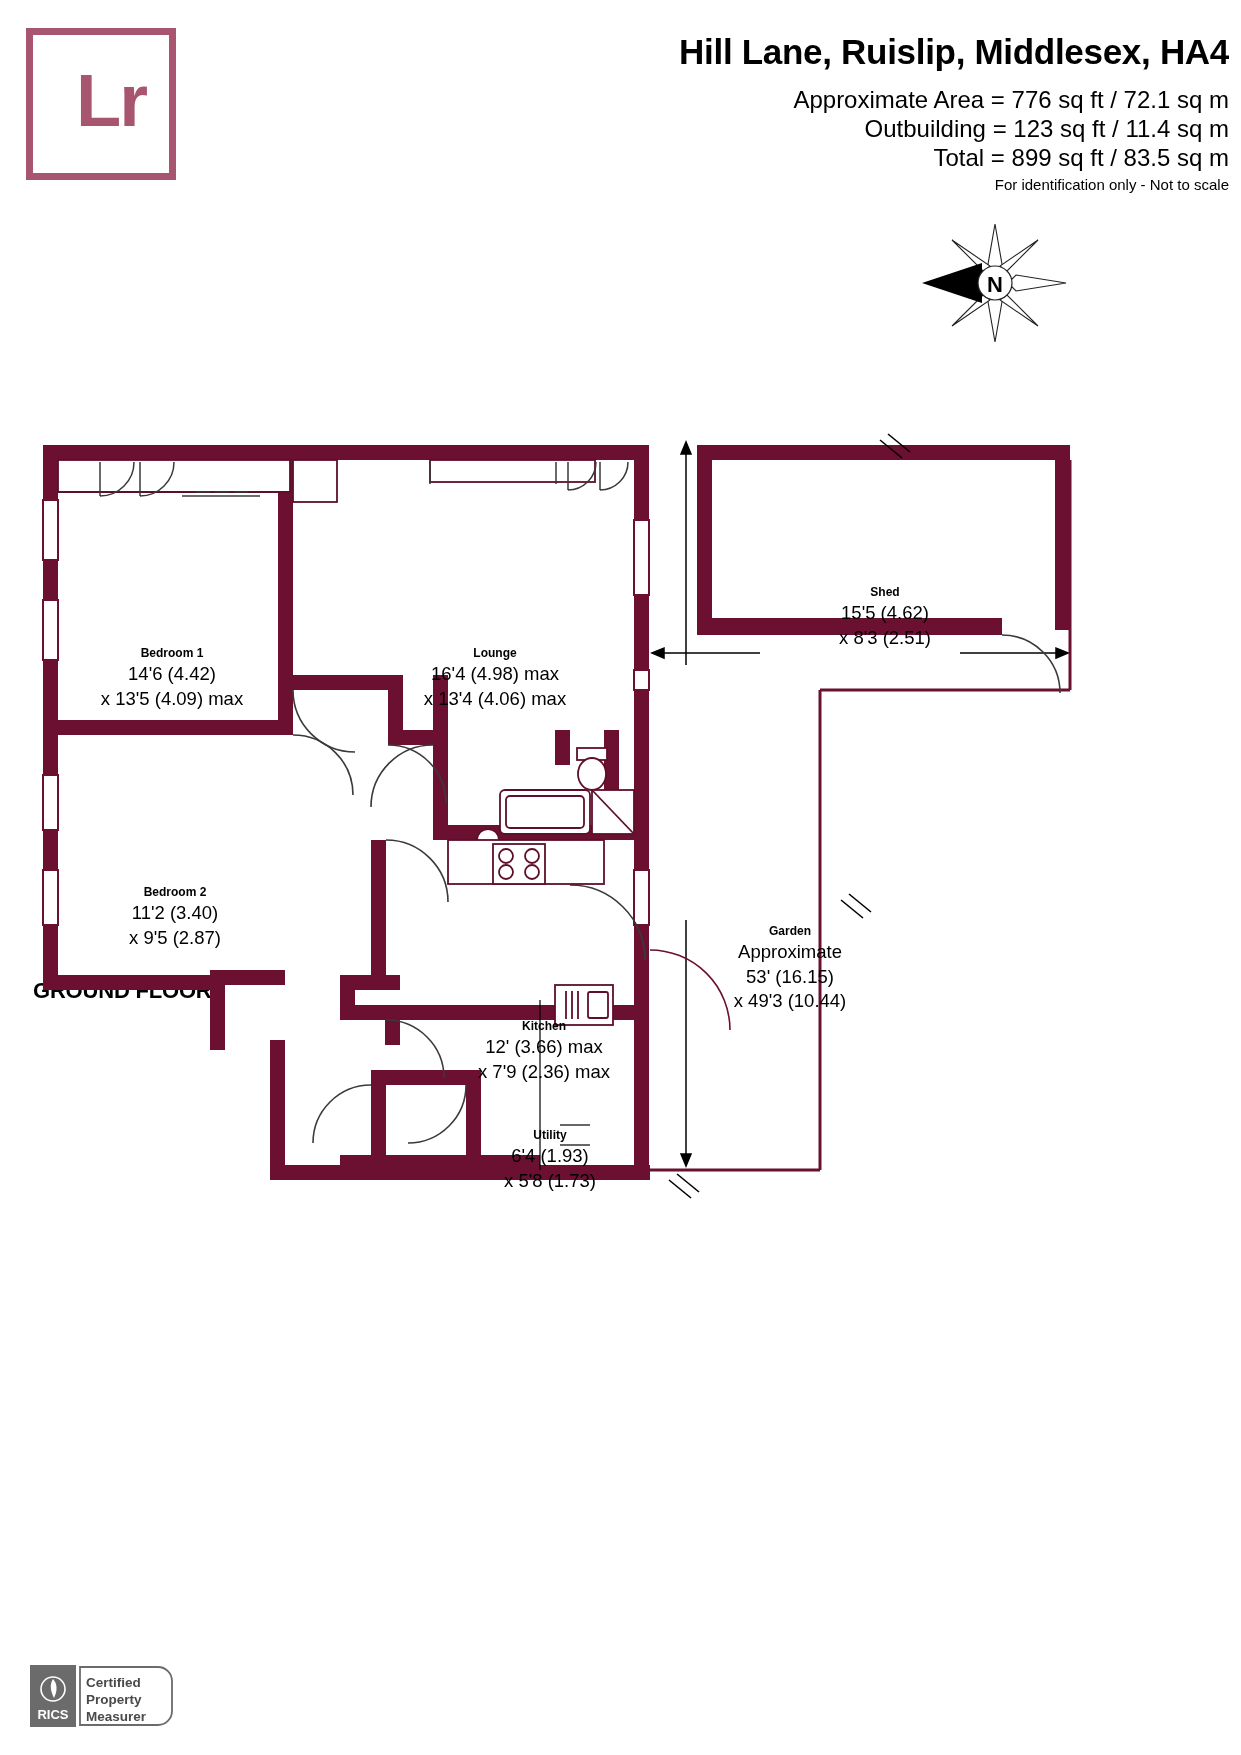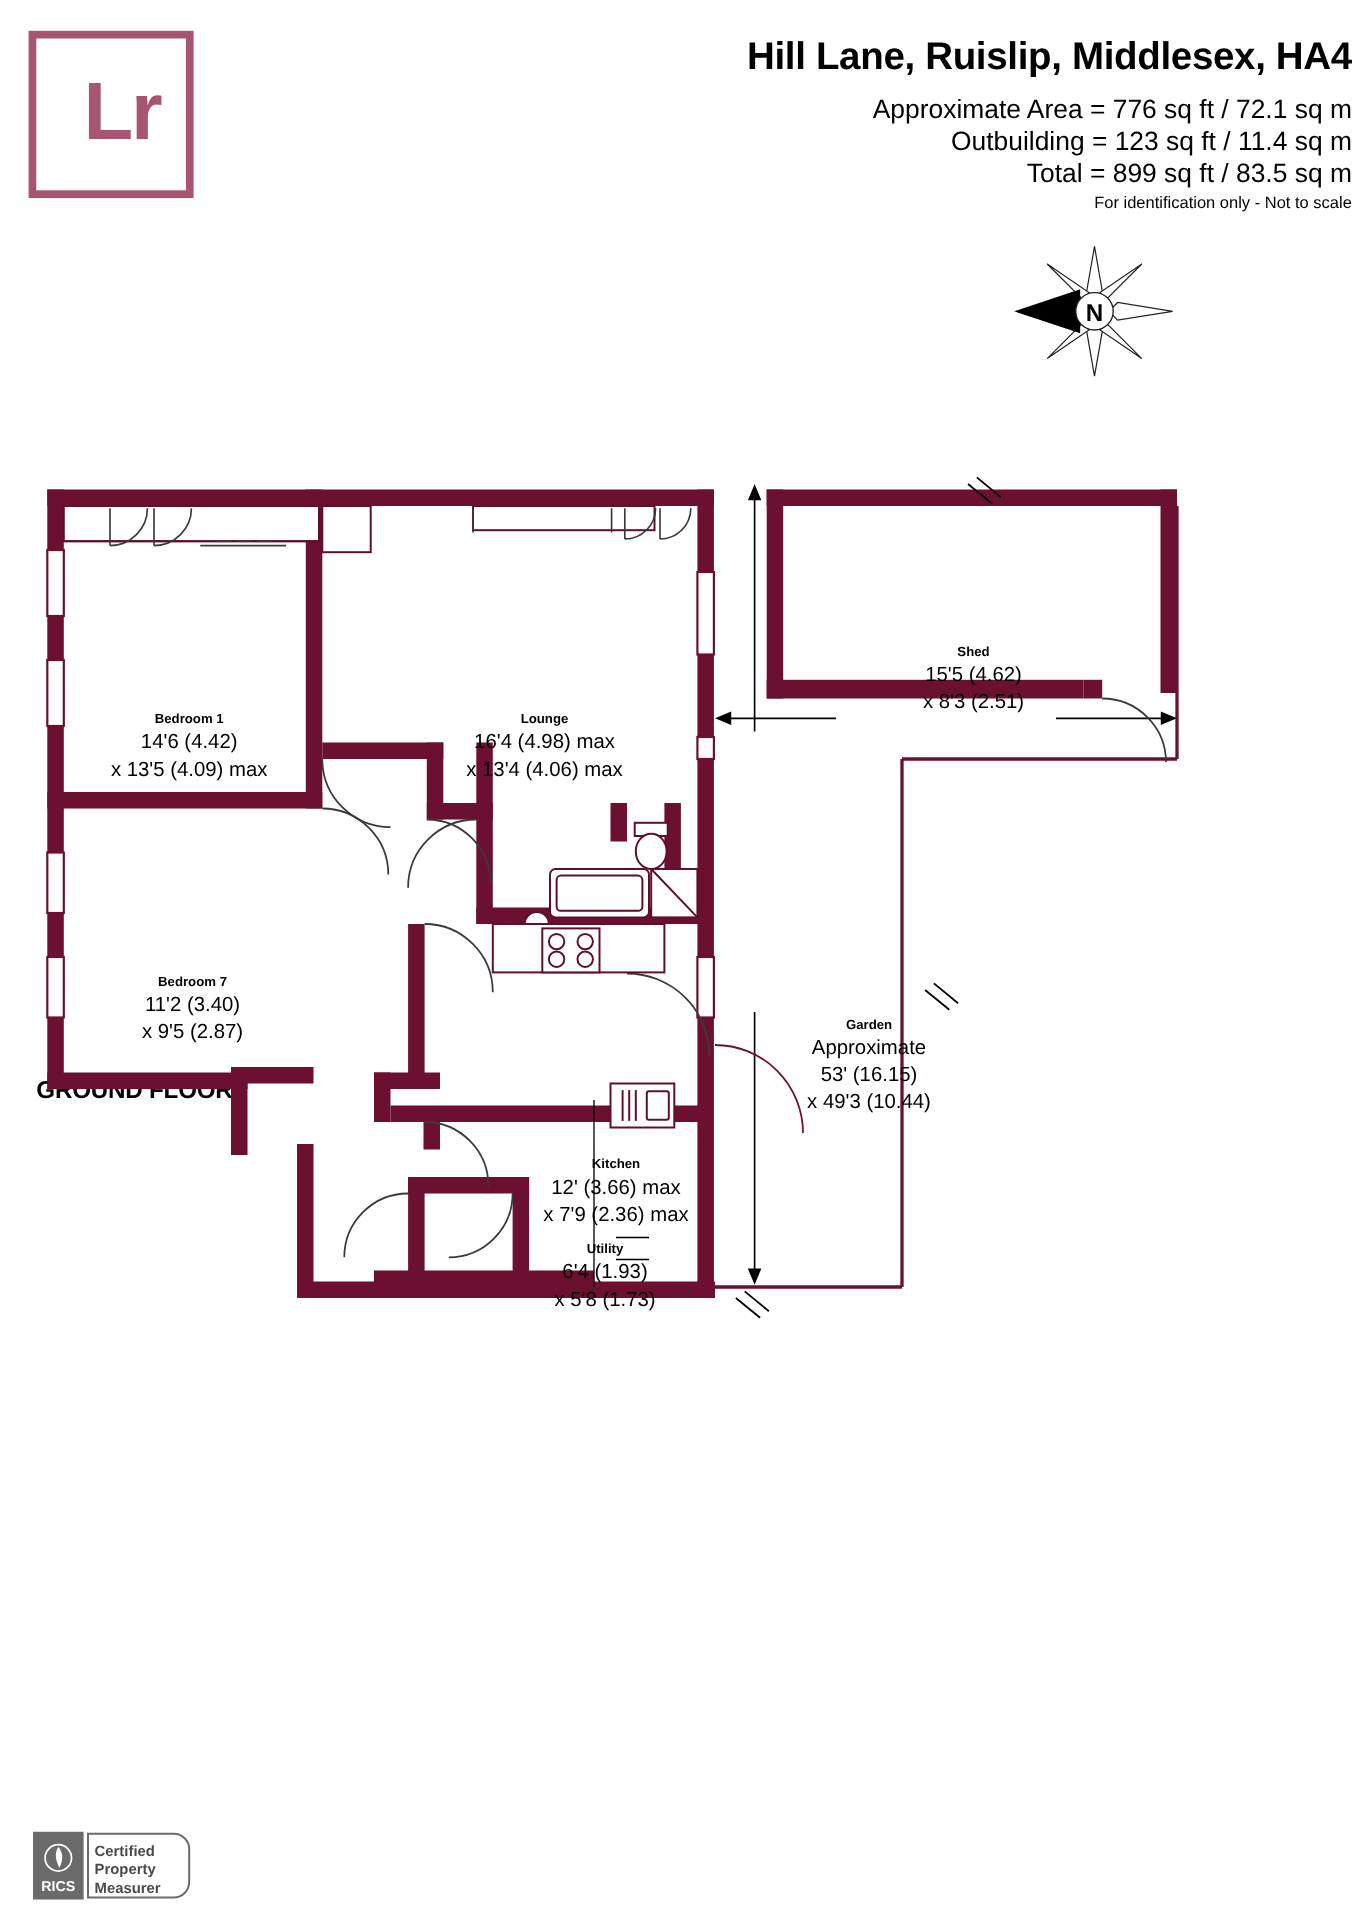--- a/index.html
+++ b/index.html
@@ -43,21 +43,21 @@
 
   
   .room{text-align:center;line-height:1.33;white-space:nowrap;}
   .room .nm{font-size:12px;font-weight:bold;}
   .room .dim{font-size:18.5px;}
 
   #lbl-bed1{left:47px;top:646px;width:250px;}
   #lbl-lounge{left:345px;top:646px;width:300px;}
   #lbl-shed{left:760px;top:585px;width:250px;}
   #lbl-bed2{left:45px;top:885px;width:260px;}
-  #lbl-kitchen{left:410px;top:1019px;width:300px;margin-top:32px;}
+  #lbl-kitchen{left:394px;top:1019px;width:300px;}
   #lbl-garden{left:640px;top:924px;width:300px;}
   #lbl-utility{left:420px;top:1128px;width:260px;}
 
   
   #rics-badge{left:30px;top:1665px;width:145px;height:62px;}
   #footer-text{left:191px;top:1668px;font-size:14.5px;line-height:1.62;color:#6b6b6b;white-space:nowrap;}
 </style>
 </head>
 <body>
 
@@ -279,21 +279,21 @@
   <div class="dim">x 13'4 (4.06) max</div>
 </div>
 
 <div class="abs room" id="lbl-shed">
   <div class="nm">Shed</div>
   <div class="dim">15'5 (4.62)</div>
   <div class="dim">x 8'3 (2.51)</div>
 </div>
 
 <div class="abs room" id="lbl-bed2">
-  <div class="nm">Bedroom 7</div>
+  <div class="nm">Bedroom 2</div>
   <div class="dim">11'2 (3.40)</div>
   <div class="dim">x 9'5 (2.87)</div>
 </div>
 
 <div class="abs room" id="lbl-kitchen">
   <div class="nm">Kitchen</div>
   <div class="dim">12' (3.66) max</div>
   <div class="dim">x 7'9 (2.36) max</div>
 </div>
 

